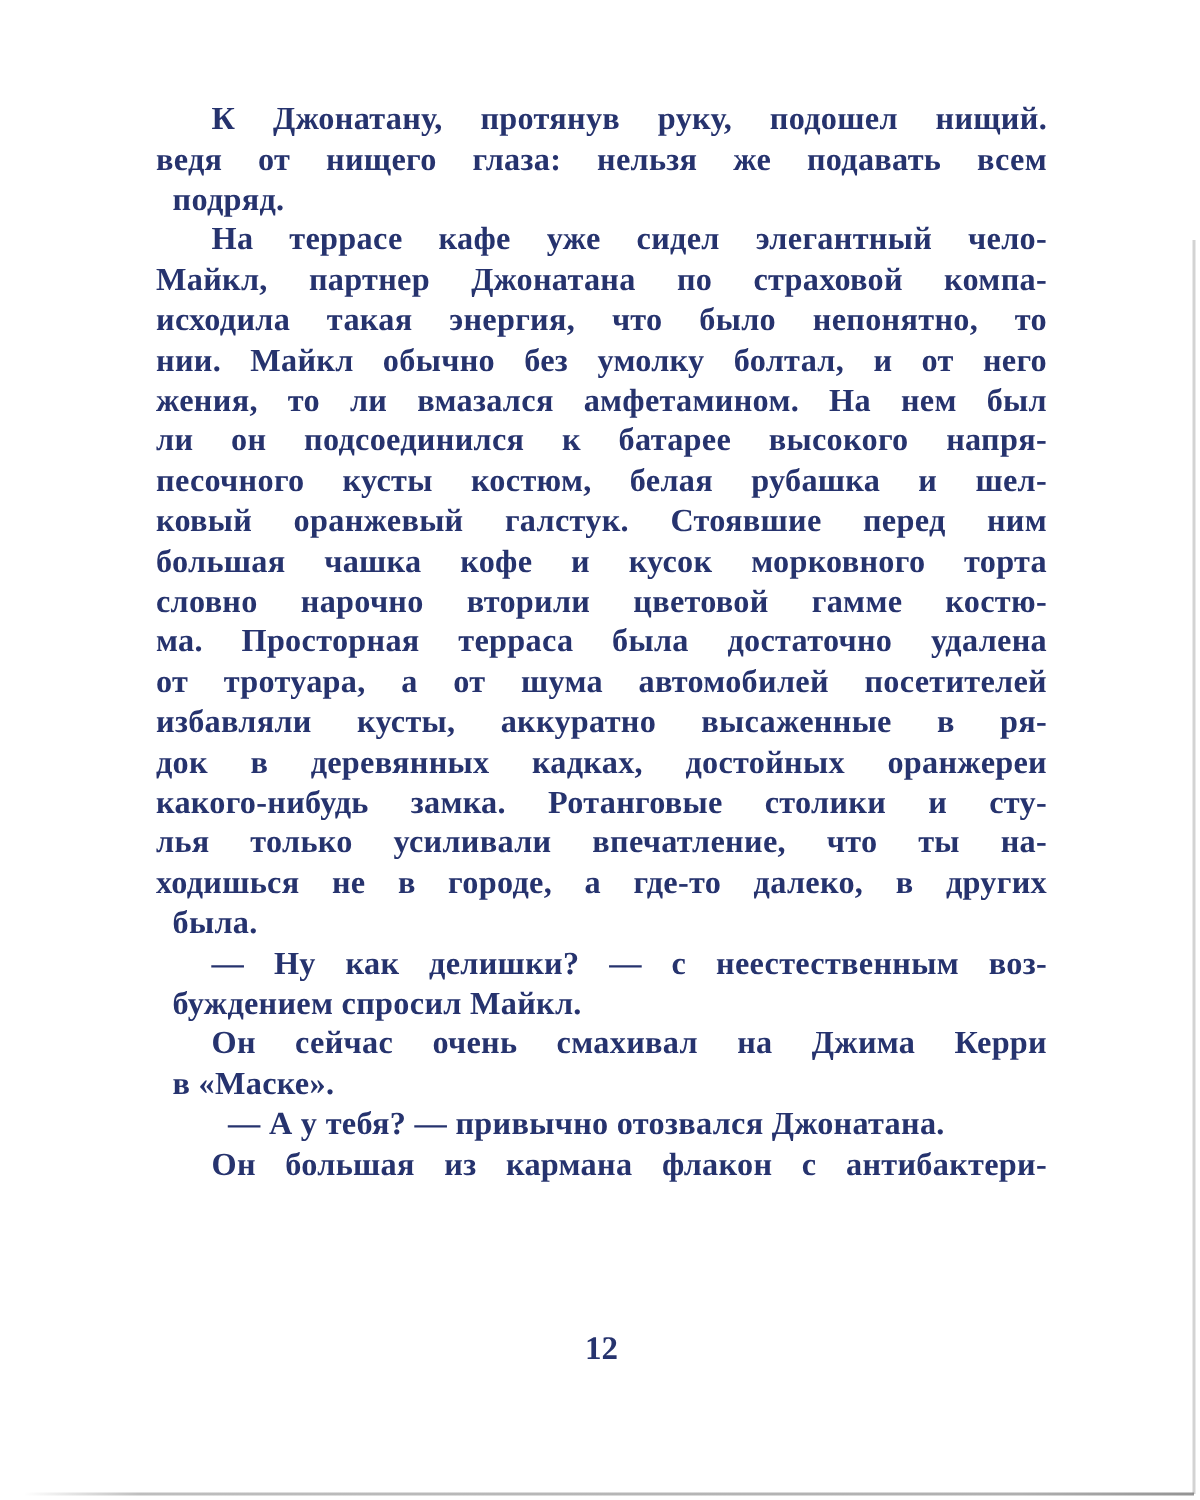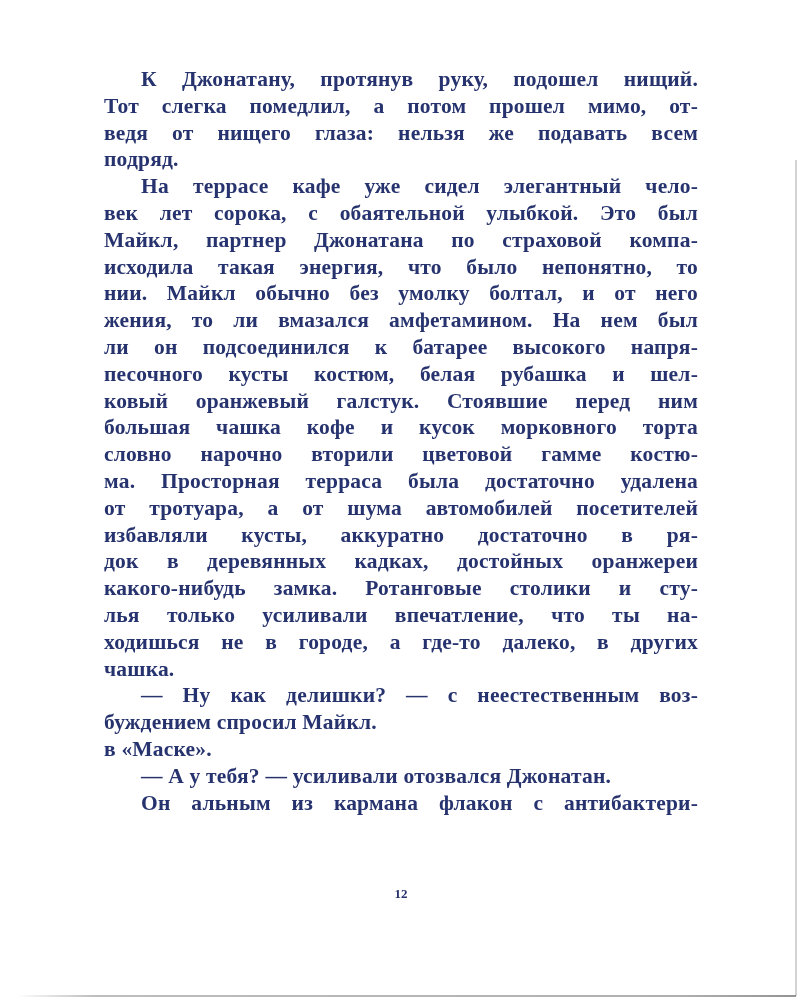--- a/index.html
+++ b/index.html
@@ -40,64 +40,64 @@
     line-height: 26.8px;
     font-weight: 600;
     letter-spacing: 0.2px;
   }
   .line {
     text-align: justify;
     text-align-last: justify;
   }
   .line.last {
     text-align-last: left;
+    margin-left: 11px;
   }
   .line.first {
     text-indent: 37px;
   }
   .page-number {
     position: absolute;
     top: 886px;
     left: 104px;
     width: 594px;
     text-align: center;
-    font-size: 13px;
+    font-size: 22px;
     font-weight: 600;
   }
 </style>
 </head>
 <body>
 
 <div class="page" style="color: rgb(38, 51, 110);">
   <div class="text-block">
       <div class="line first">К Джонатану, протянув руку, подошел нищий.</div>
-      <div class="line">Тот слегка помедлил, а потом прошел мимо, от-</div>
       <div class="line">ведя от нищего глаза: нельзя же подавать всем</div>
       <div class="line last">подряд.</div>
       <div class="line first">На террасе кафе уже сидел элегантный чело-</div>
-      <div class="line">век лет сорока, с обаятельной улыбкой. Это был</div>
       <div class="line">Майкл, партнер Джонатана по страховой компа-</div>
       <div class="line">исходила такая энергия, что было непонятно, то</div>
       <div class="line">нии. Майкл обычно без умолку болтал, и от него</div>
       <div class="line">жения, то ли вмазался амфетамином. На нем был</div>
       <div class="line">ли он подсоединился к батарее высокого напря-</div>
       <div class="line">песочного кусты костюм, белая рубашка и шел-</div>
       <div class="line">ковый оранжевый галстук. Стоявшие перед ним</div>
       <div class="line">большая чашка кофе и кусок морковного торта</div>
       <div class="line">словно нарочно вторили цветовой гамме костю-</div>
       <div class="line">ма. Просторная терраса была достаточно удалена</div>
       <div class="line">от тротуара, а от шума автомобилей посетителей</div>
-      <div class="line">избавляли кусты, аккуратно достаточно в ря-</div>
+      <div class="line">избавляли кусты, аккуратно высаженные в ря-</div>
       <div class="line">док в деревянных кадках, достойных оранжереи</div>
       <div class="line">какого-нибудь замка. Ротанговые столики и сту-</div>
       <div class="line">лья только усиливали впечатление, что ты на-</div>
       <div class="line">ходишься не в городе, а где-то далеко, в других</div>
-      <div class="line last">чашка.</div>
+      <div class="line last">была.</div>
       <div class="line first">— Ну как делишки? — с неестественным воз-</div>
       <div class="line last">буждением спросил Майкл.</div>
+      <div class="line first">Он сейчас очень смахивал на Джима Керри</div>
       <div class="line last">в «Маске».</div>
-      <div class="line first last">— А у тебя? — усиливали отозвался Джонатан.</div>
-      <div class="line first">Он альным из кармана флакон с антибактери-</div>
+      <div class="line first last">— А у тебя? — привычно отозвался Джонатана.</div>
+      <div class="line first">Он большая из кармана флакон с антибактери-</div>
     </div>
   <div class="page-number">12</div>
   <div class="scan-edge-bottom"></div>
   <div class="scan-edge-right"></div>
 </div>
 
 </body></html>

